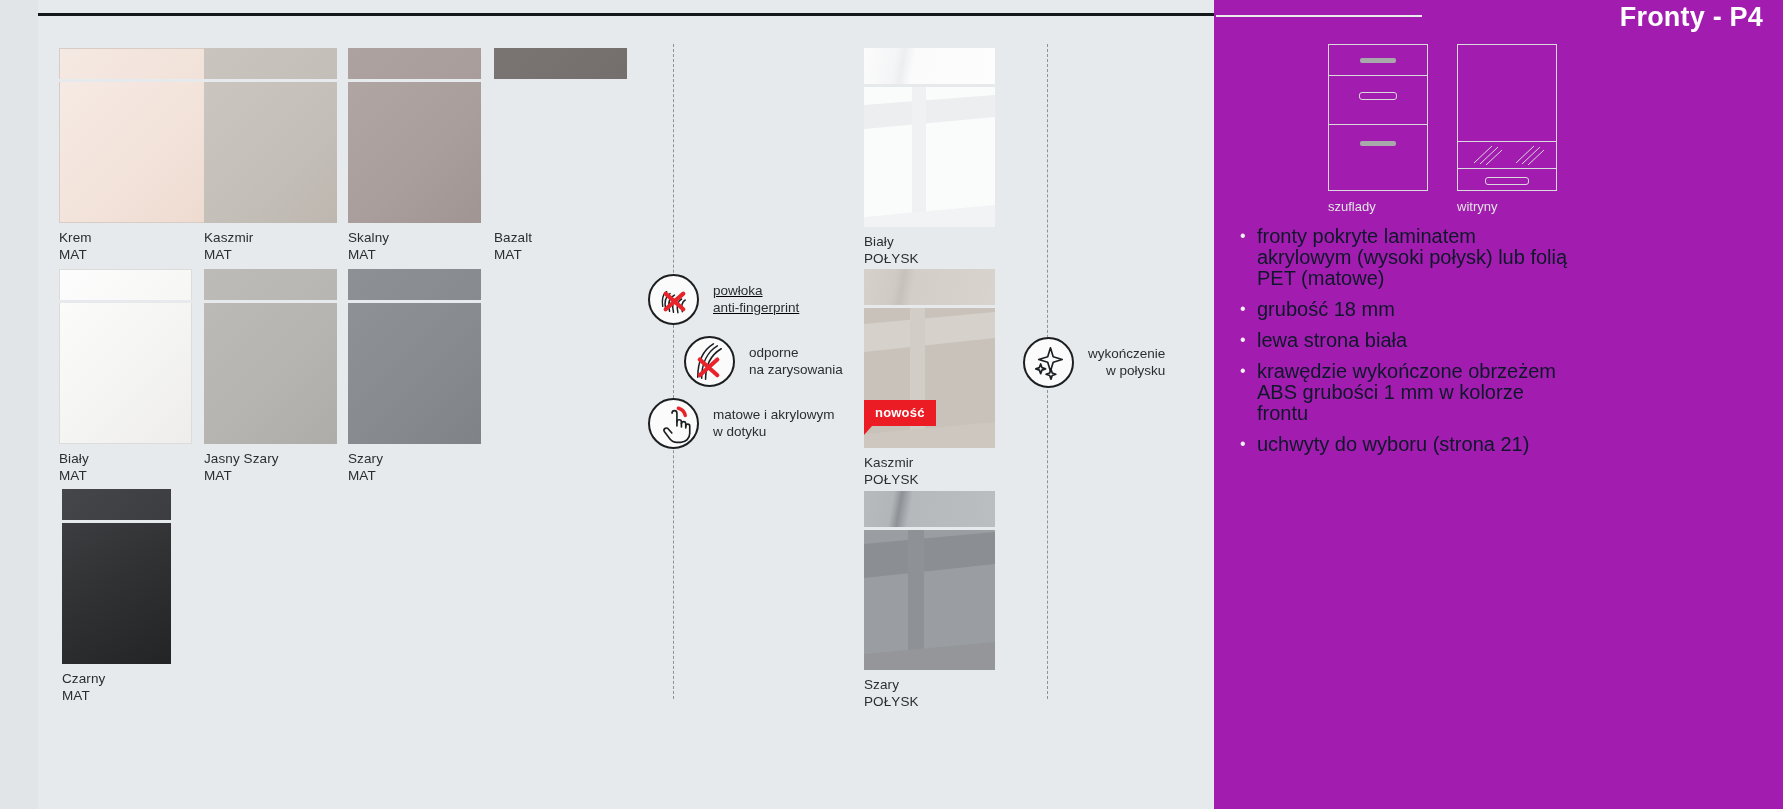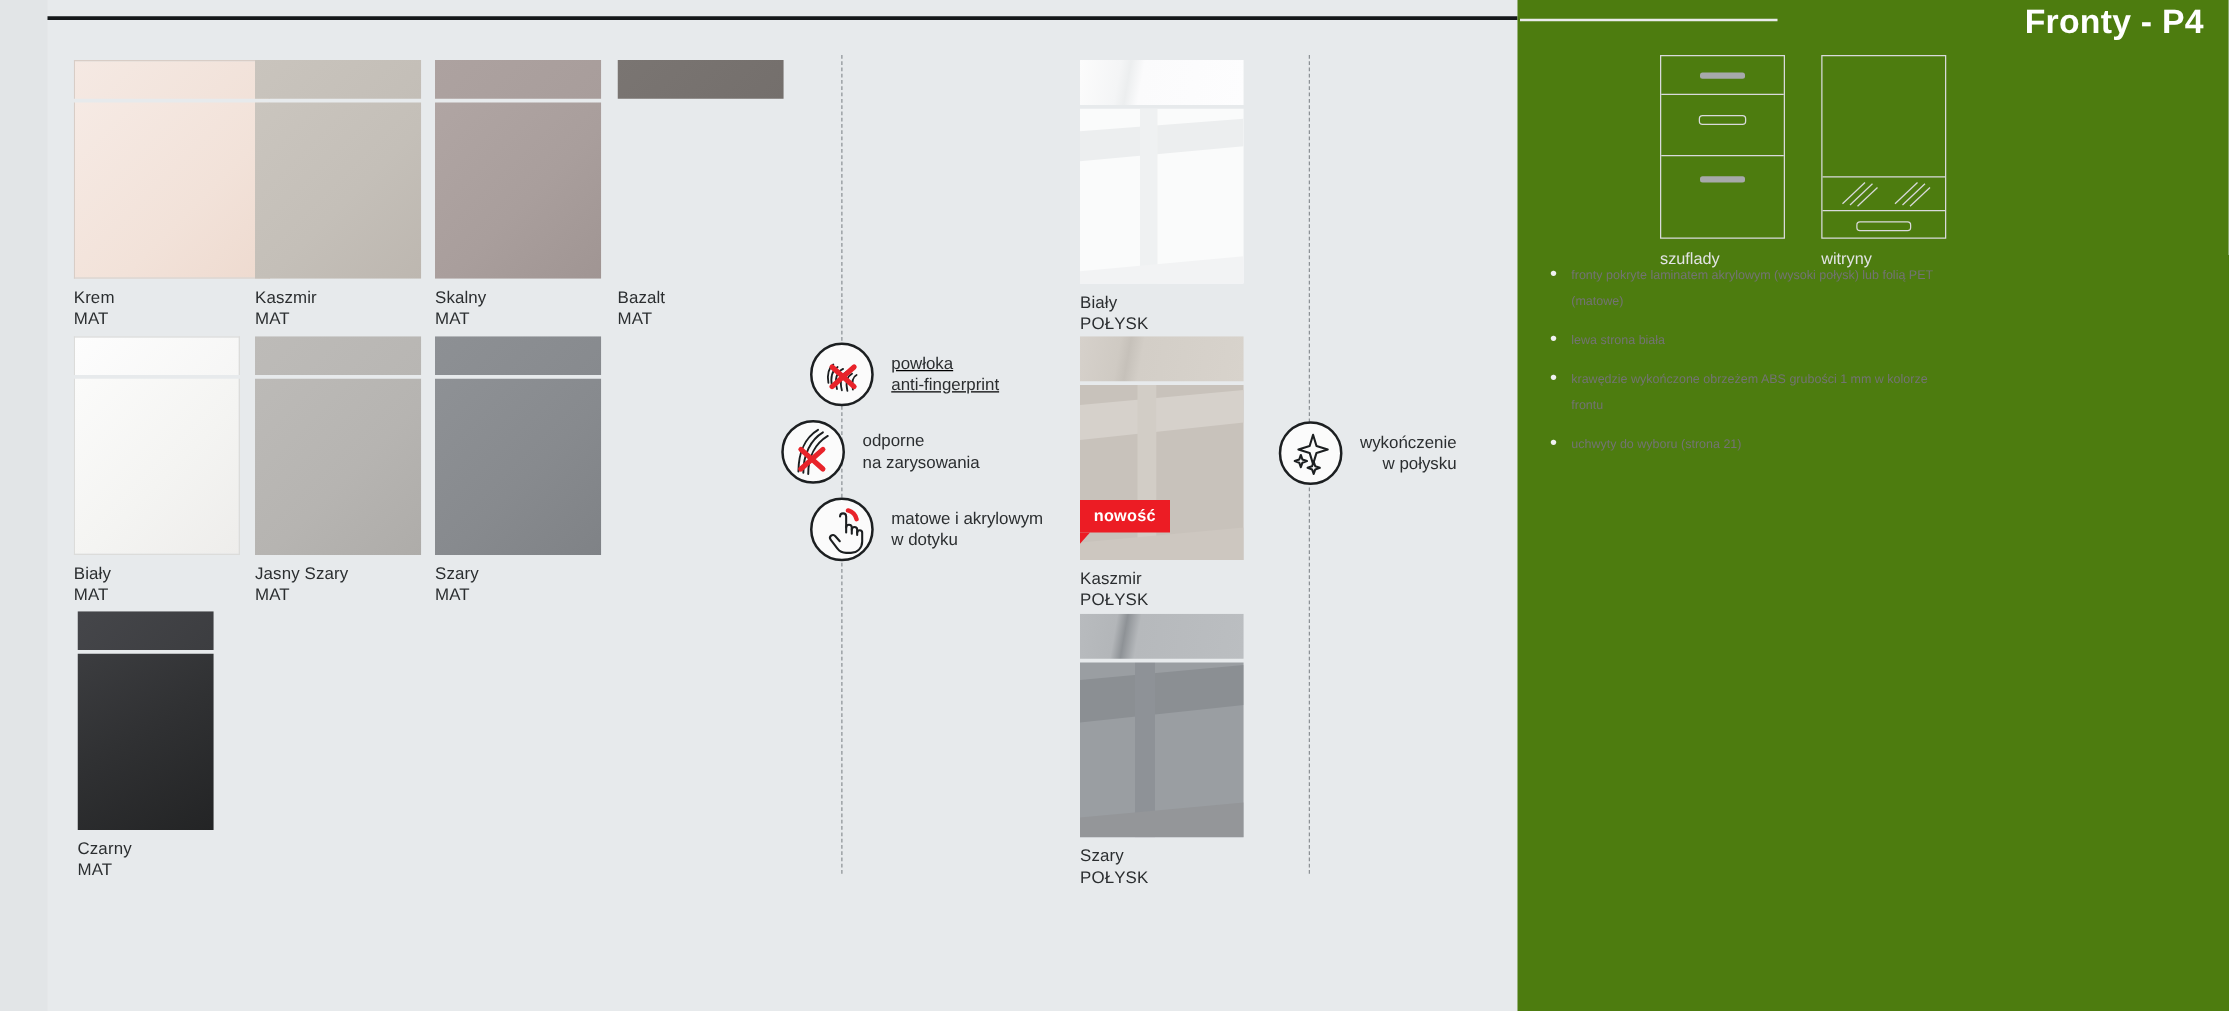--- a/index.html
+++ b/index.html
@@ -70,21 +70,21 @@
   }
   .badge::after{
     content:"";position:absolute;left:0;top:100%;
     border-left:8px solid #ec1c24;
     border-bottom:9px solid transparent;
   }
 
   
   .panel{
     position:absolute;right:0;top:0;width:569px;height:809px;
-    background:#4d7c0f;
+    background:#a21caf;
   }
   .panel-title{
     position:absolute;right:20px;top:2px;
     color:#ffffff;font-size:27px;font-weight:bold;letter-spacing:.2px;
   }
   .panel-rule{
     position:absolute;left:2px;top:15px;width:206px;height:1.6px;background:#e9eaea;
   }
 
   .cab{position:absolute;}
@@ -93,22 +93,22 @@
   .handle{
     position:absolute;left:50%;transform:translateX(-50%);
     height:5px;background:#a7a9ab;border-radius:2px;
   }
   .handle.hollow{background:transparent;border:1.2px solid #d9dadb;height:6px;border-radius:3px;}
   .cab-cap{
     position:absolute;color:#e3e4e5;font-size:13px;top:100%;margin-top:8px;left:0;
   }
 
   .bullets{
-    position:absolute;left:1238px;top:210px;width:330px;
-    color:#737373;font-size:10px;line-height:21px;
+    position:absolute;left:1238px;top:226px;width:330px;
+    color:#0f172a;font-size:20px;line-height:21px;
   }
   .bullets ul{margin:0;padding:0;list-style:none;}
   .bullets li{
     position:relative;padding-left:19px;margin-bottom:10px;
   }
   .bullets li::before{
     content:"•";position:absolute;left:2px;top:-1px;color:#f0f1f1;font-size:16px;
   }
 </style>
 </head>
@@ -215,21 +215,21 @@
         <g stroke="#e8232a" stroke-width="4.2" stroke-linecap="round">
           <line x1="16" y1="18" x2="34" y2="34"></line>
           <line x1="34" y1="18" x2="16" y2="34"></line>
         </g>
       </svg>
     </div>
     <div class="feat-txt">powłoka
 anti-fingerprint</div>
   </div>
 
-  <div class="feat" style="left:625px;top:336px;">
+  <div class="feat" style="left:684px;top:336px;">
     <div class="circ">
       <svg viewBox="0 0 48 48" width="47" height="47" aria-hidden="true">
         <g fill="none" stroke="#1c1f21" stroke-width="1.6" stroke-linecap="round">
           <path d="M12 40C12 24 18 12 28 6"></path>
           <path d="M16 41C16 26 22 14 32 8"></path>
           <path d="M20 42C20 28 26 17 36 11"></path>
         </g>
         <g stroke="#e8232a" stroke-width="4.2" stroke-linecap="round">
           <line x1="14" y1="22" x2="32" y2="38"></line>
           <line x1="32" y1="22" x2="14" y2="38"></line>
@@ -352,19 +352,20 @@
         <div class="handle hollow" style="top:47px;width:36px;"></div>
         <div class="handle" style="top:96px;width:36px;"></div>
       </div>
       <div class="cab-cap">szuflady</div>
     </div>
   </div>
 
   <div class="bullets">
     <ul>
       <li>fronty pokryte laminatem akrylowym (wysoki połysk) lub folią PET (matowe)</li>
+      <li>grubość 18 mm</li>
       <li>lewa strona biała</li>
       <li>krawędzie wykończone obrzeżem ABS grubości 1 mm w kolorze frontu</li>
       <li>uchwyty do wyboru (strona 21)</li>
     </ul>
   </div>
 
 </div>
 
 </body></html>

